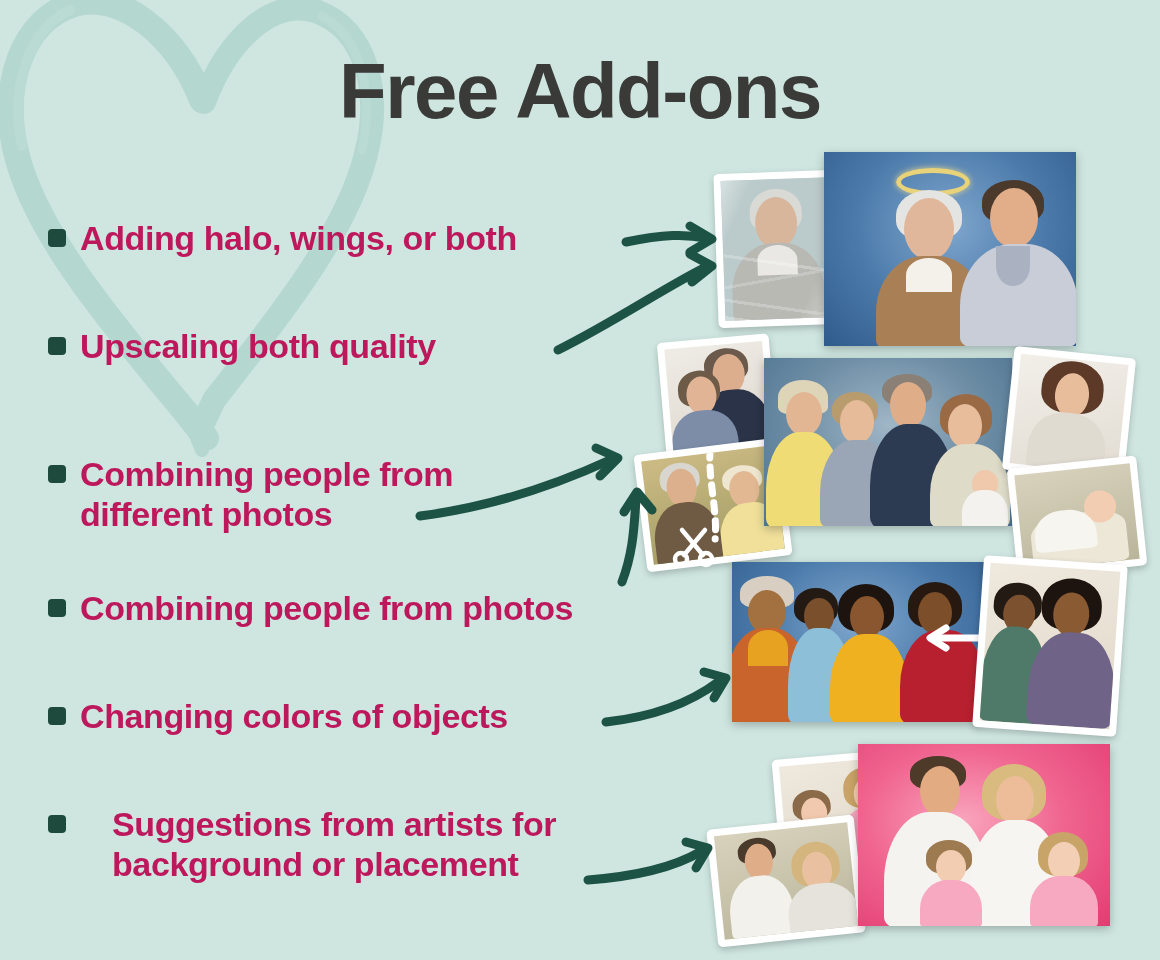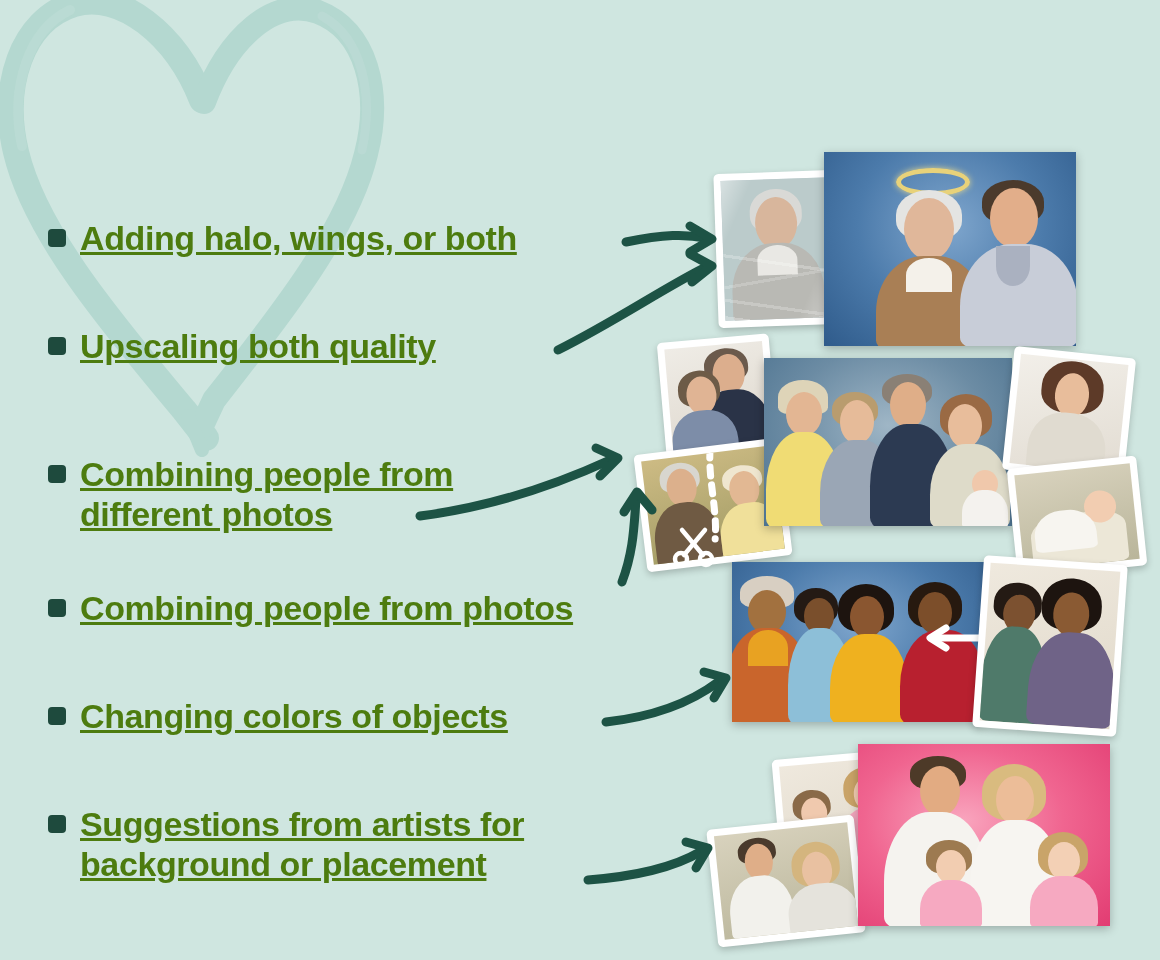--- a/index.html
+++ b/index.html
@@ -54,25 +54,24 @@
     height: 18px;
     border-radius: 4px;
     background: #1e4a3d;
     flex: 0 0 auto;
     margin-top: 11px;
     margin-right: 14px;
   }
   .bullet-text {
     font-size: 34px;
     font-weight: bold;
-    color: #4d7c0f;
+    color: #be185d;
     line-height: 1.18;
     letter-spacing: -0.4px;
     white-space: pre-line;
-    text-decoration: underline;
   }
   
   .arrow-layer {
     position: absolute;
     left: 0; top: 0;
     width: 1160px; height: 960px;
     pointer-events: none;
   }
   
   .photo {
@@ -138,20 +137,21 @@
 <div id="canvas">
 
   <svg class="heart-bg" viewBox="0 0 460 520">
     <path d="M232 120 C206 54 150 10 104 24 C52 40 30 106 46 172 C64 248 130 330 214 430 L236 458" fill="none" stroke="#b4d8d0" stroke-width="26" stroke-linecap="round"></path>
     <path d="M234 122 C258 58 304 16 348 32 C396 50 412 112 396 174 C378 248 318 326 244 420 L230 450" fill="none" stroke="#b4d8d0" stroke-width="24" stroke-linecap="round"></path>
     <path d="M100 30 C58 50 40 108 52 166" fill="none" stroke="#bcdcd5" stroke-width="10" stroke-linecap="round" opacity="0.8"></path>
     <path d="M352 36 C392 58 404 114 392 170" fill="none" stroke="#bcdcd5" stroke-width="9" stroke-linecap="round" opacity="0.7"></path>
     <path d="M218 436 L232 470" fill="none" stroke="#b4d8d0" stroke-width="14" stroke-linecap="round"></path>
   </svg>
 
+  <div class="title">Free Add-ons</div>
 
   <div class="bullets">
 
     <div class="bullet-row" style="top:12px;left:0;">
       <span class="bullet-mark"></span>
       <span class="bullet-text">Adding halo, wings, or both</span>
     </div>
 
     <div class="bullet-row" style="top:120px;left:0;">
       <span class="bullet-mark"></span>
@@ -167,21 +167,21 @@
     <div class="bullet-row" style="top:382px;left:0;">
       <span class="bullet-mark"></span>
       <span class="bullet-text">Combining people from photos</span>
     </div>
 
     <div class="bullet-row" style="top:490px;left:0;">
       <span class="bullet-mark"></span>
       <span class="bullet-text">Changing colors of objects</span>
     </div>
 
-    <div class="bullet-row" style="top:598px;left:0;">
+    <div class="bullet-row" style="top:598px;left:0;gap:32px;">
       <span class="bullet-mark"></span>
       <span class="bullet-text">Suggestions from artists for
 background or placement</span>
     </div>
 
   </div>
 
   <div class="photo framed" style="left:716px;top:172px;width:108px;height:140px;transform:rotate(-2deg);">
     <div class="inner bg-faded">
       <div class="faded-wash"></div>

